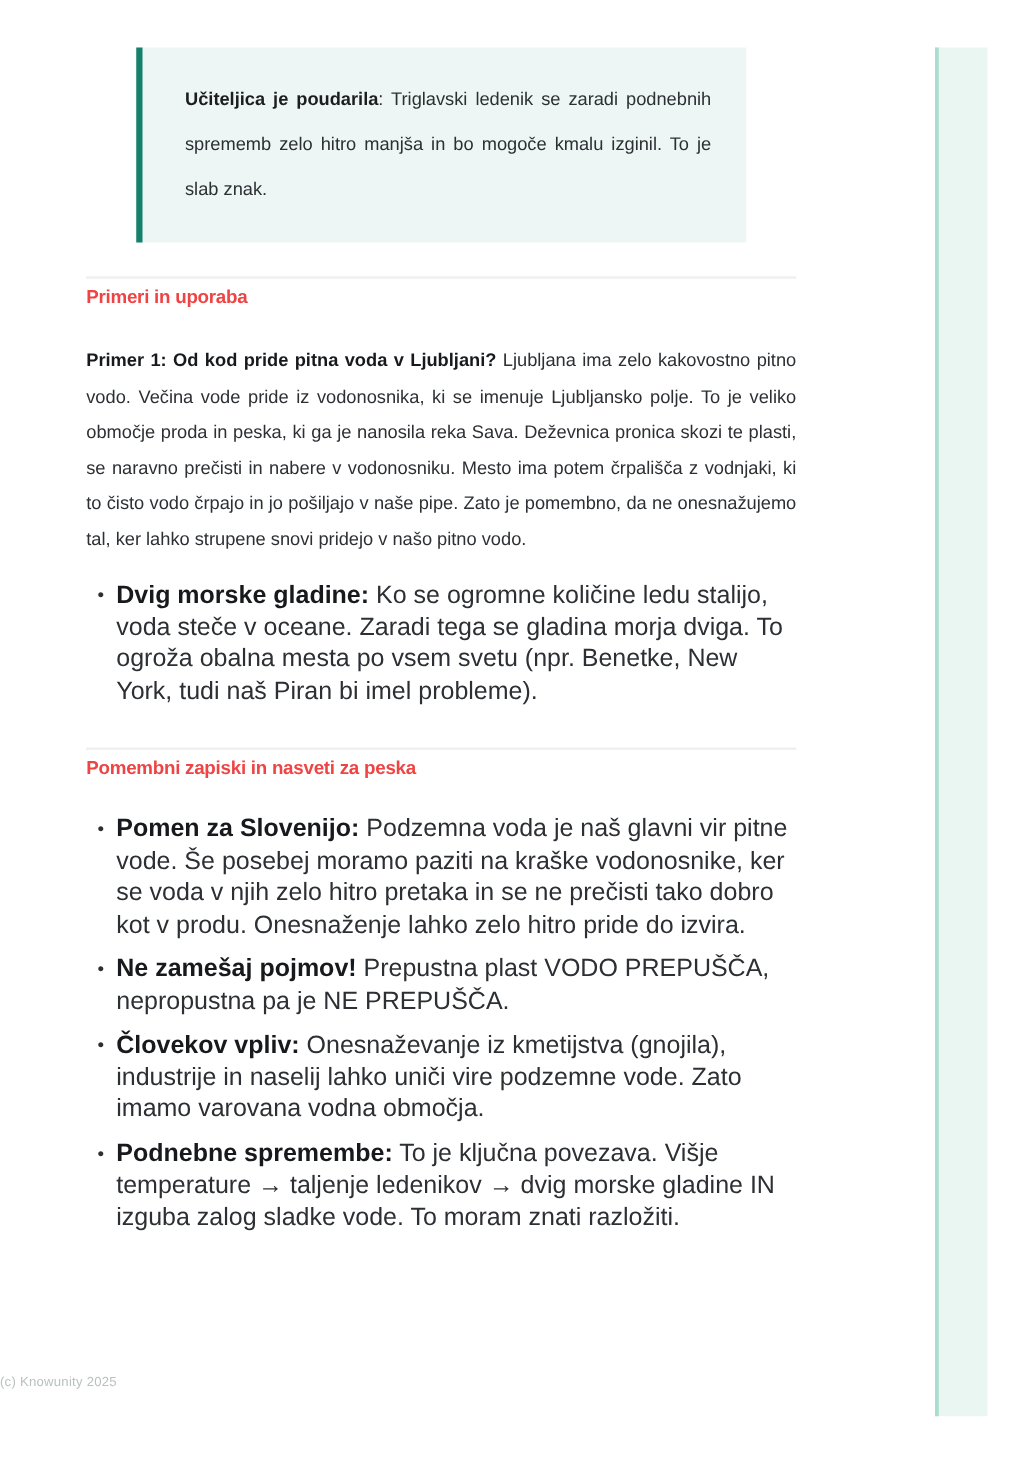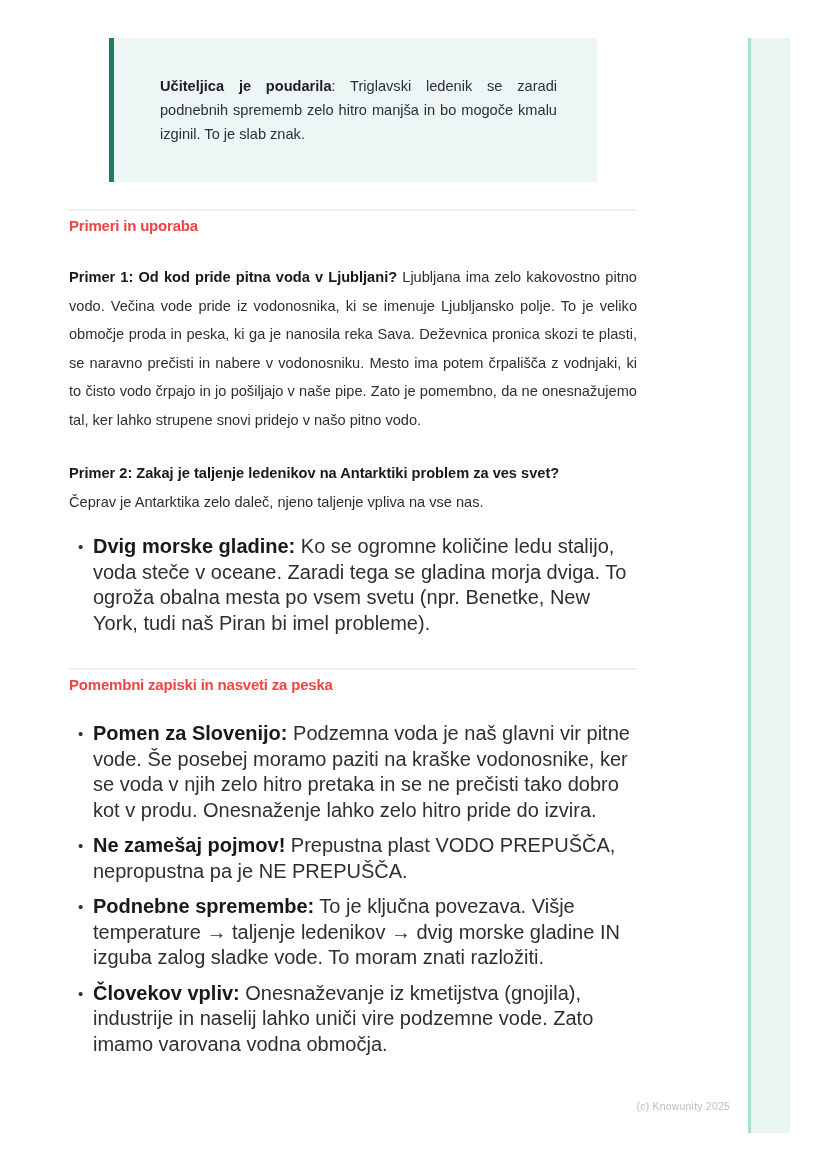--- a/index.html
+++ b/index.html
@@ -52,23 +52,23 @@
 
   
   .callout {
     margin-top: 38px;
     background: #edf6f4;
     border-left: 5px solid #16806b;
     padding: 20px 24px 20px 30px;
     box-sizing: border-box;
   }
   .callout p {
-    margin: 16px;
+    margin: 4px;
     font-size: 14.6px;
-    line-height: 24px;
+    line-height: 36px;
     text-align: justify;
     color: #2c2f33;
   }
   .callout .lead {
     font-weight: 700;
     color: #1b1d20;
   }
 
   
   .divider {
@@ -141,27 +141,25 @@
     font-weight: 700;
     color: #17191c;
   }
 
   
   .footer {
     position: absolute;
     left: 0;
     top: 1100px;
     width: 760px;
-    text-align: right;
     padding-right: 48px;
     box-sizing: border-box;
     font-size: 10.5px;
     color: #b9c2c0;
     letter-spacing: 0.2px;
-    margin-left: 18px;
   }
 </style>
 </head>
 <body>
 
 <div class="page">
 
   <div class="scroll-rail">
     <div class="rail-line"></div>
   </div>
@@ -171,34 +169,33 @@
     <blockquote class="callout">
       <p><span class="lead">Učiteljica je poudarila</span><span>: Triglavski ledenik se zaradi podnebnih sprememb zelo hitro manjša in bo mogoče kmalu izginil. To je slab znak.</span></p>
     </blockquote>
 
     <hr class="divider divider-1">
 
     <h2 class="section-heading heading-1">Primeri in uporaba</h2>
 
     <p class="body first"><span class="strongtitle">Primer 1: Od kod pride pitna voda v Ljubljani?</span><span> Ljubljana ima zelo kakovostno pitno vodo. Večina vode pride iz vodonosnika, ki se imenuje Ljubljansko polje. To je veliko območje proda in peska, ki ga je nanosila reka Sava. Deževnica pronica skozi te plasti, se naravno prečisti in nabere v vodonosniku. Mesto ima potem črpališča z vodnjaki, ki to čisto vodo črpajo in jo pošiljajo v naše pipe. Zato je pomembno, da ne onesnažujemo tal, ker lahko strupene snovi pridejo v našo pitno vodo.</span></p>
 
-    <p class="body second"><span class="strongtitle">Primer 2: Zakaj je taljenje ledenikov na Antarktiki problem za ves svet?</span><span class="tail">Čeprav je Antarktika zelo daleč, njeno taljenje vpliva na vse nas.</span></p>
 
     <ul class="bullets list-a">
       <li><b>Dvig morske gladine:</b><span> Ko se ogromne količine ledu stalijo, voda steče v oceane. Zaradi tega se gladina morja dviga. To ogroža obalna mesta po vsem svetu (npr. Benetke, New York, tudi naš Piran bi imel probleme).</span></li>
     </ul>
 
     <hr class="divider divider-2">
 
     <h2 class="section-heading heading-2">Pomembni zapiski in nasveti za peska</h2>
 
     <ul class="bullets list-b">
       <li><b>Pomen za Slovenijo:</b><span> Podzemna voda je naš glavni vir pitne vode. Še posebej moramo paziti na kraške vodonosnike, ker se voda v njih zelo hitro pretaka in se ne prečisti tako dobro kot v produ. Onesnaženje lahko zelo hitro pride do izvira.</span></li>
       <li><b>Ne zamešaj pojmov!</b><span> Prepustna plast VODO PREPUŠČA, nepropustna pa je NE PREPUŠČA.</span></li>
+      <li><b>Človekov vpliv:</b><span> Onesnaževanje iz kmetijstva (gnojila), industrije in naselij lahko uniči vire podzemne vode. Zato imamo varovana vodna območja.</span></li>
       <li><b>Podnebne spremembe:</b><span> To je ključna povezava. Višje temperature → taljenje ledenikov → dvig morske gladine IN izguba zalog sladke vode. To moram znati razložiti.</span></li>
-      <li><b>Človekov vpliv:</b><span> Onesnaževanje iz kmetijstva (gnojila), industrije in naselij lahko uniči vire podzemne vode. Zato imamo varovana vodna območja.</span></li>
     </ul>
 
   </div>
 
   <div class="footer">(c) Knowunity 2025</div>
 
 </div>
 
 </body></html>

